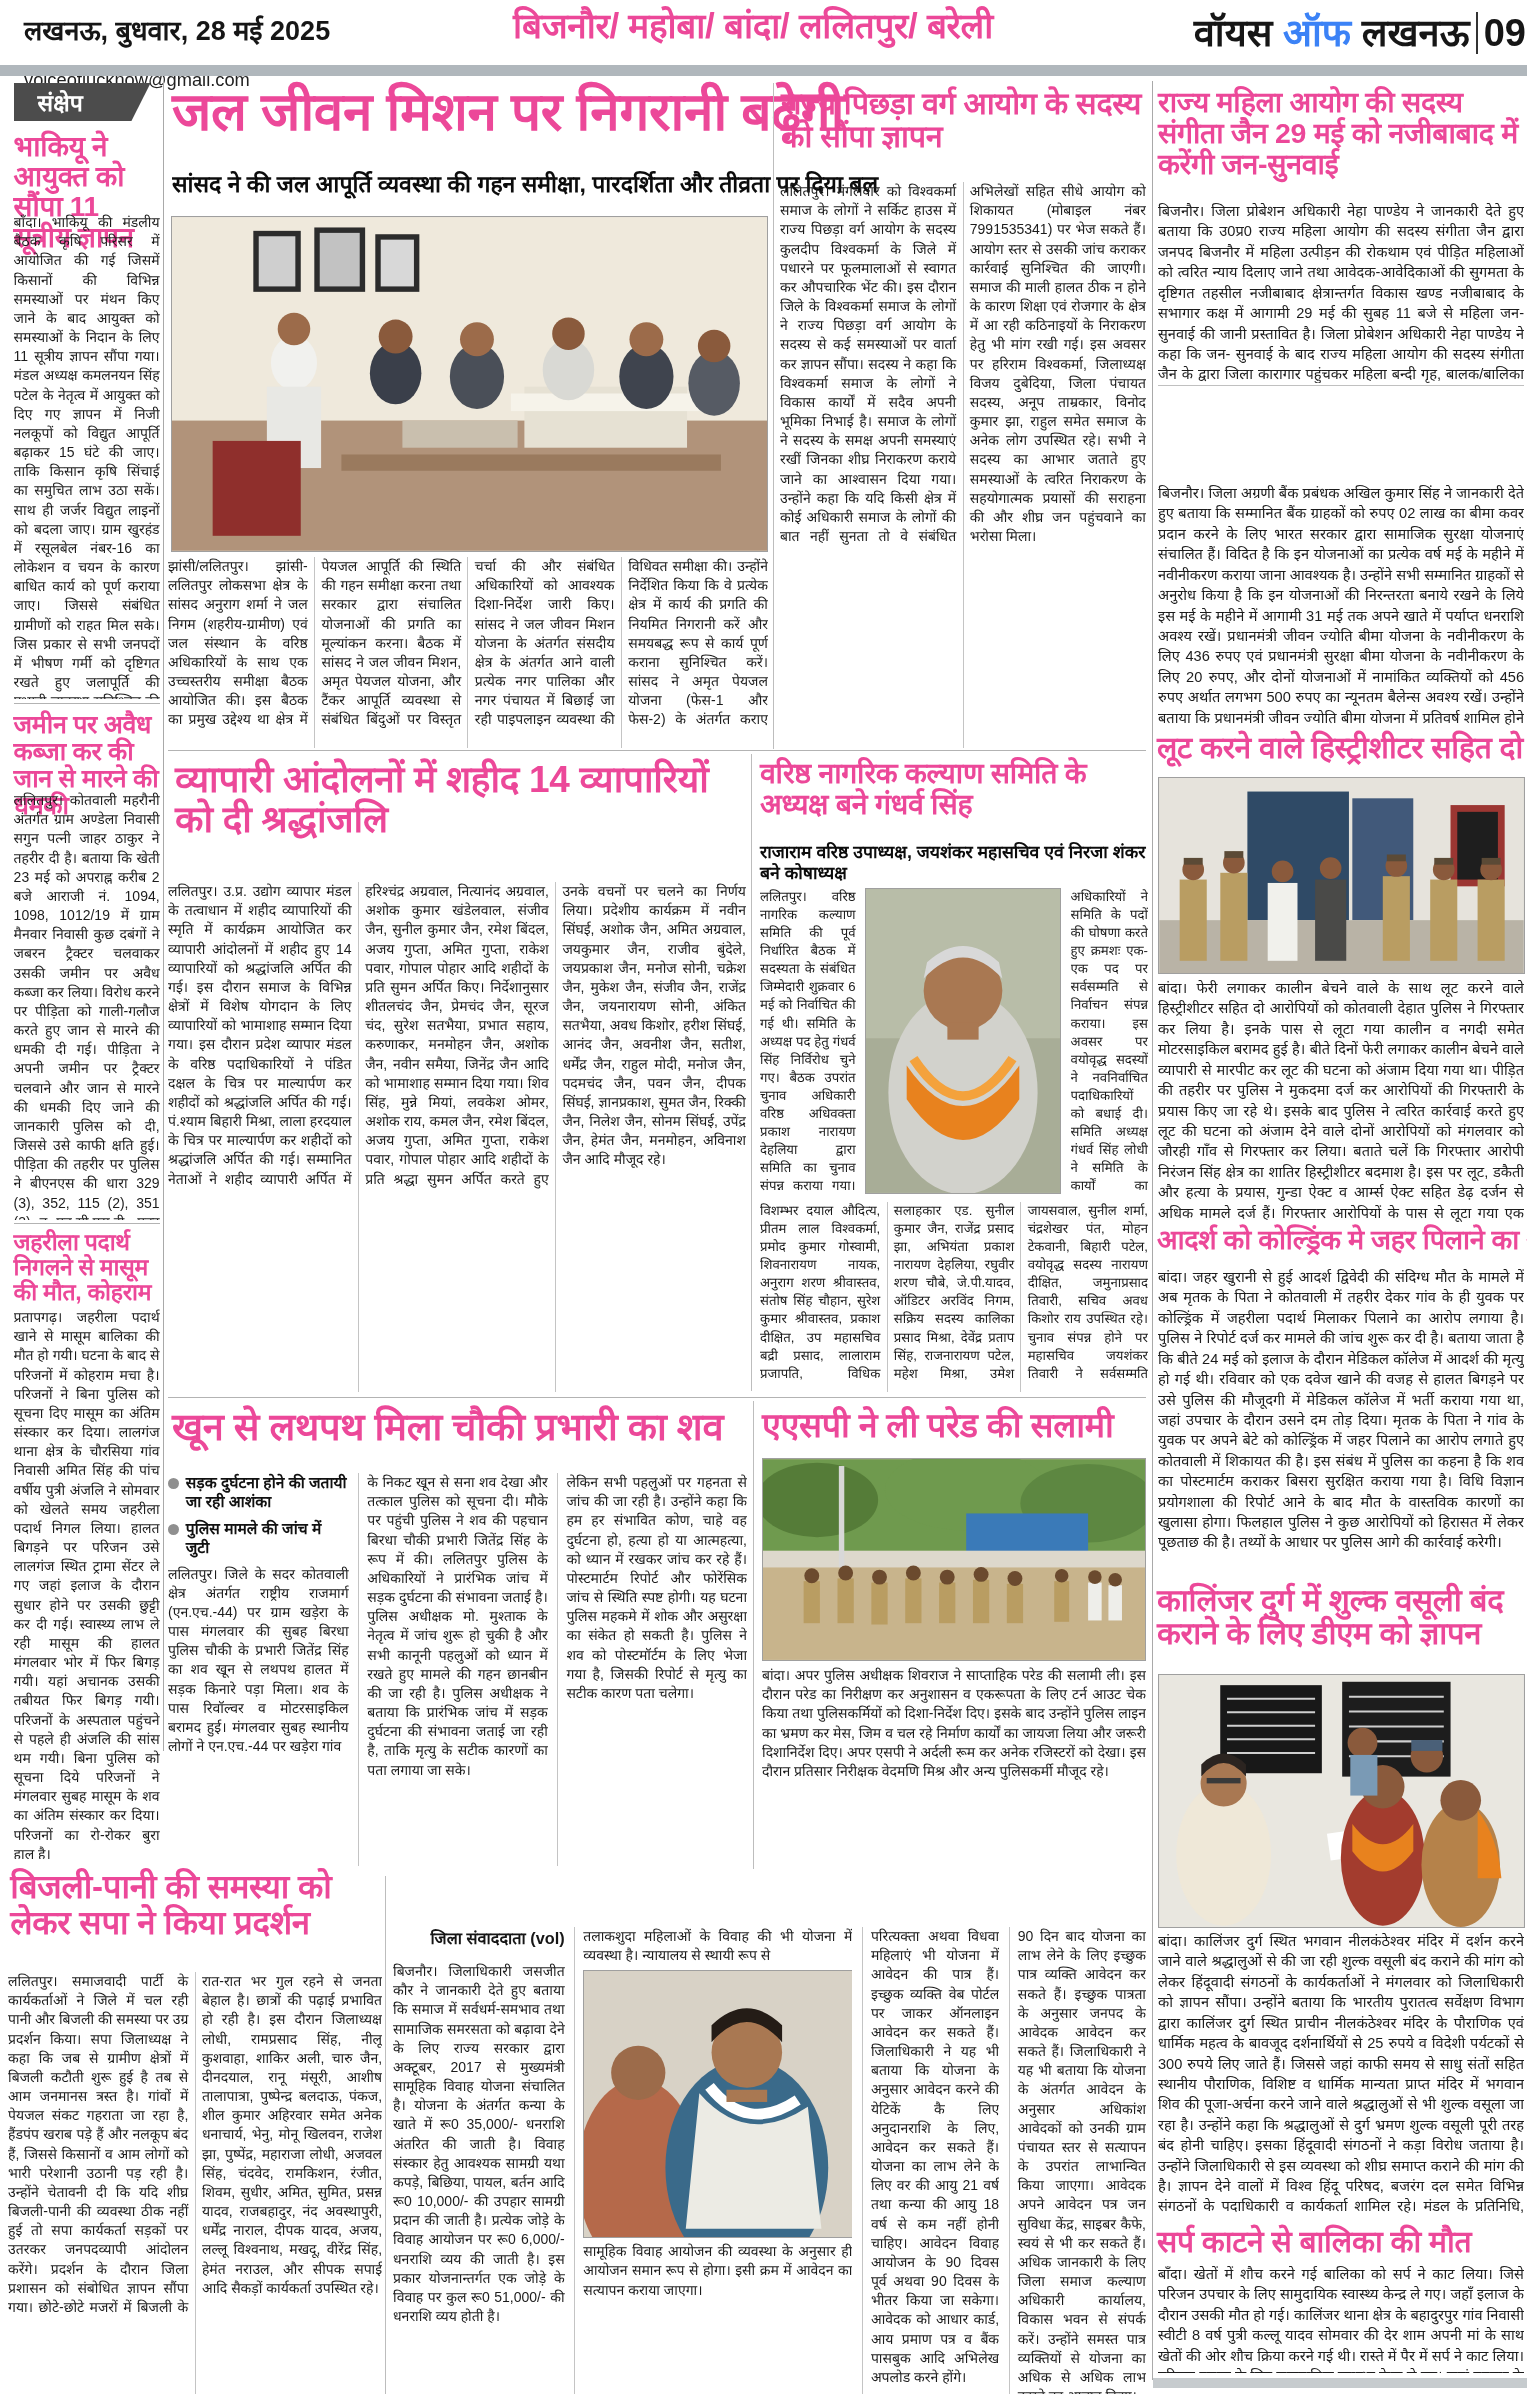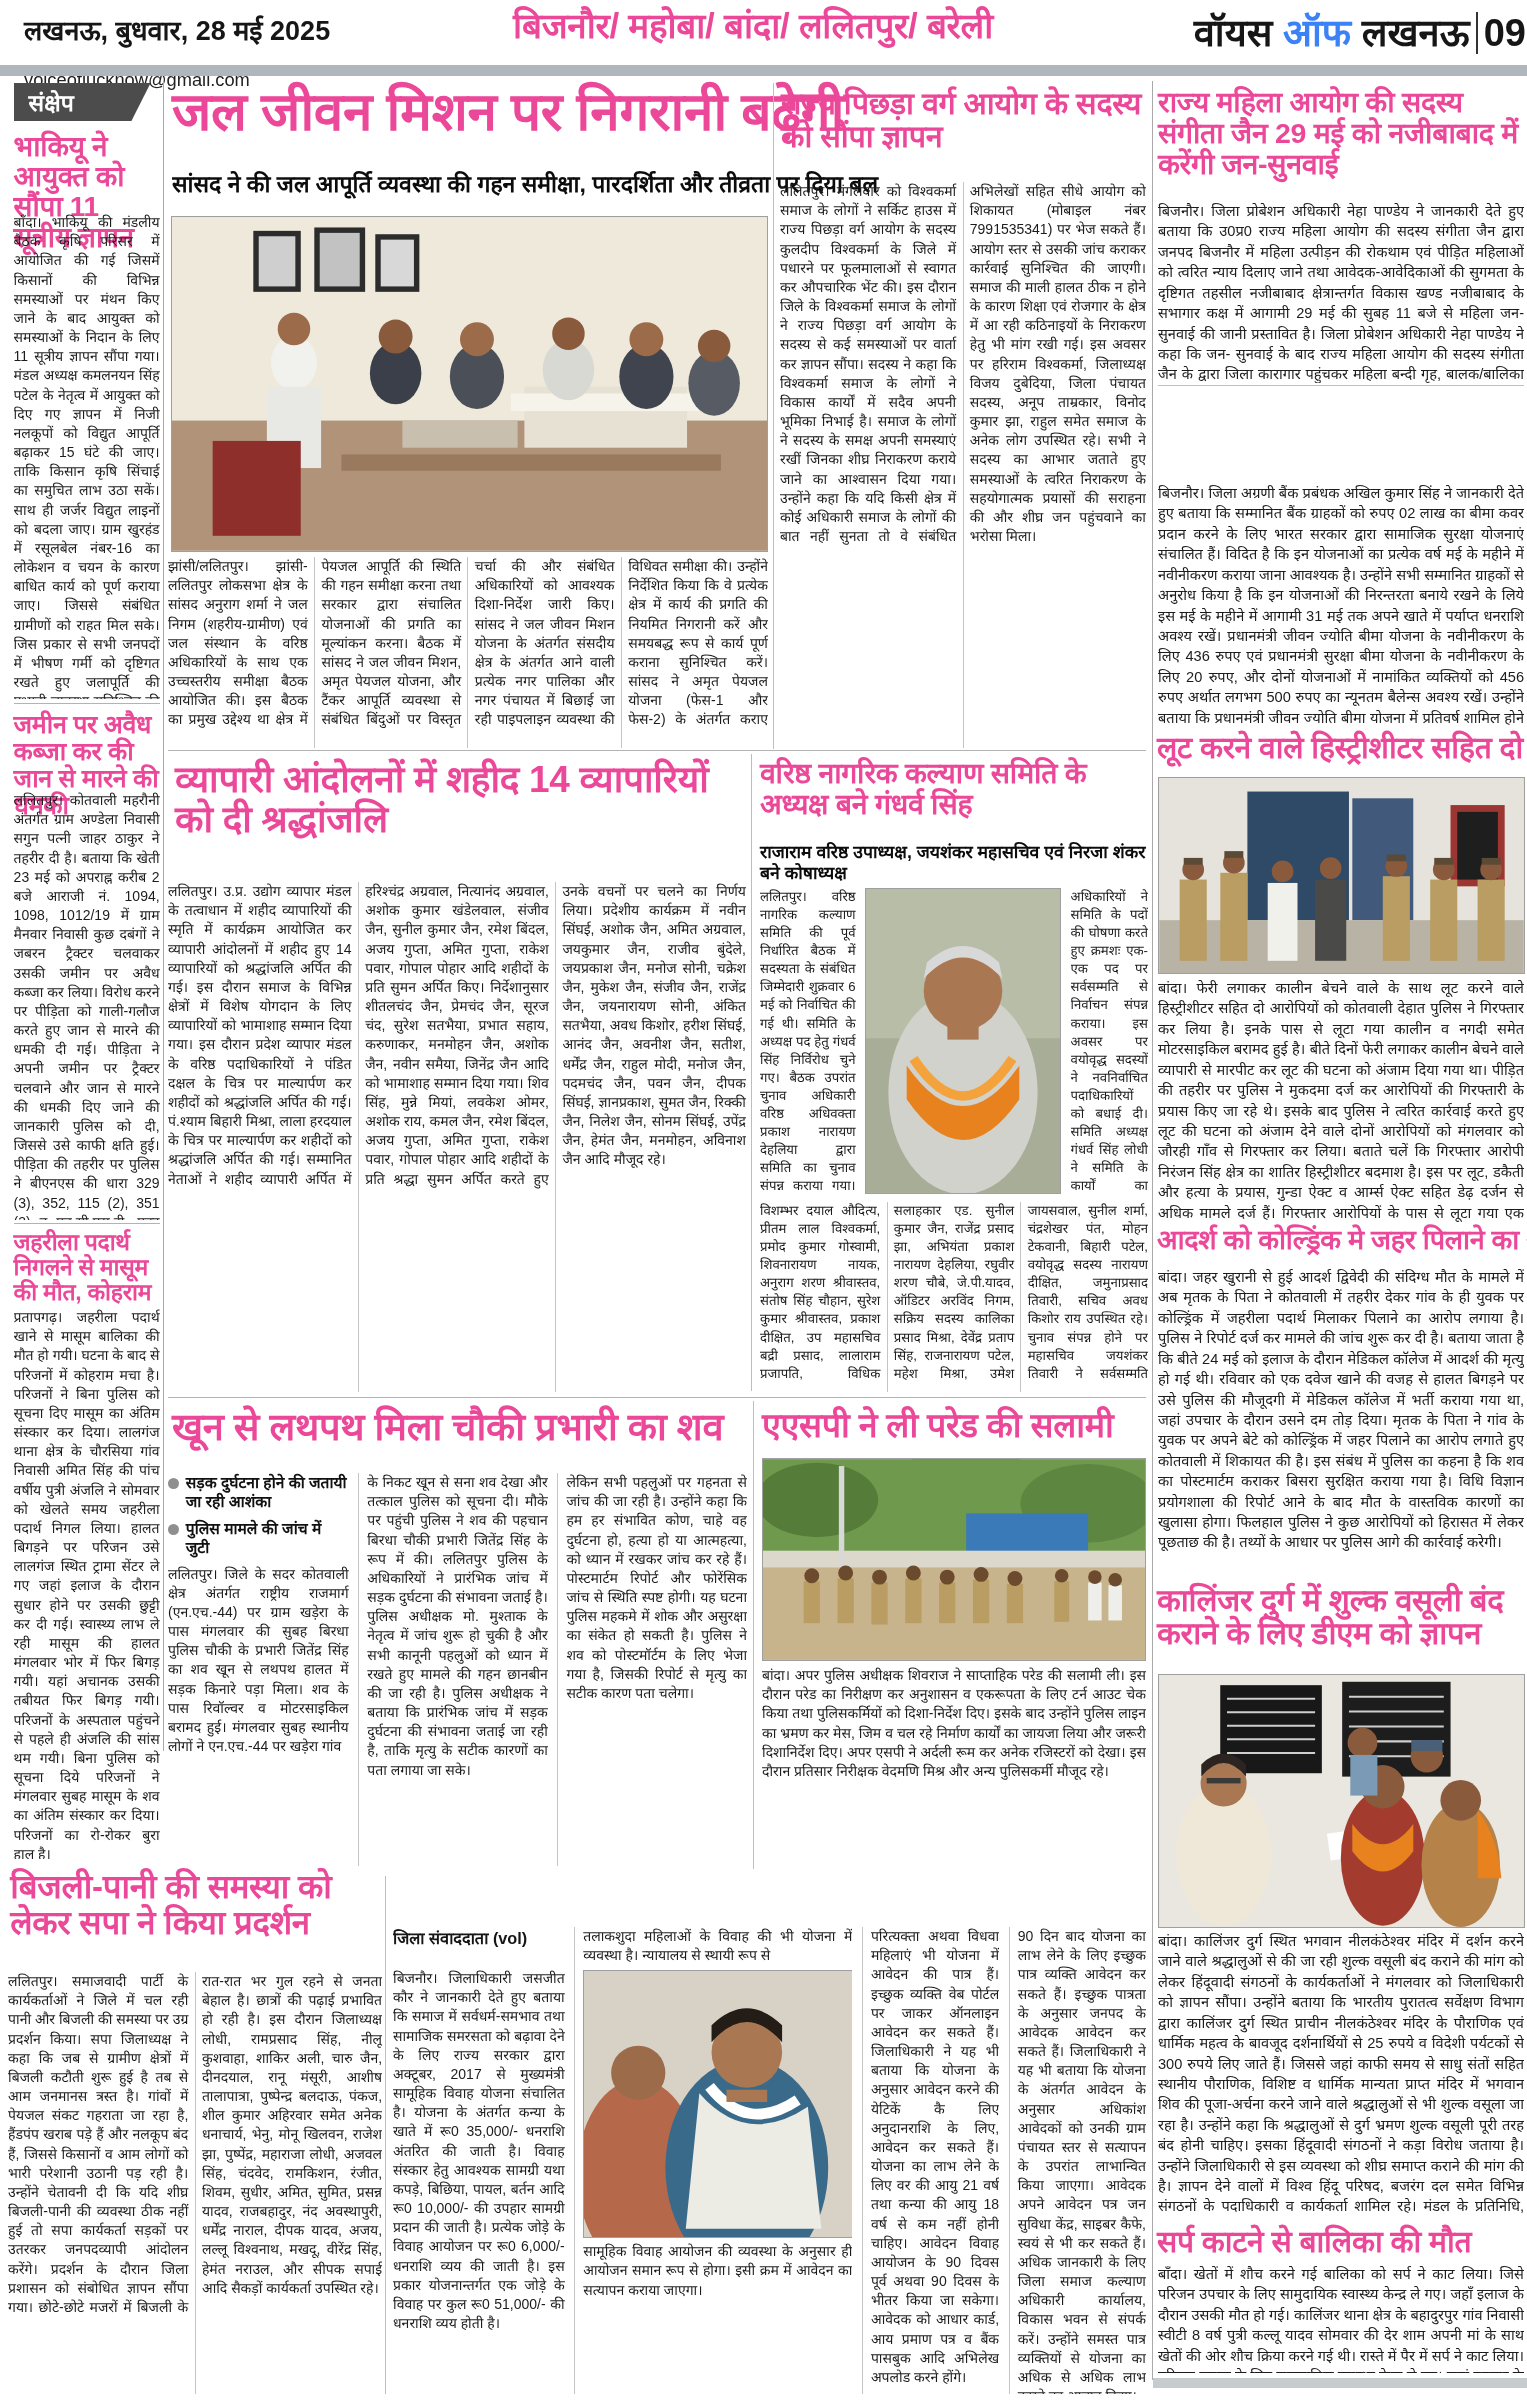--- a/index.html
+++ b/index.html
@@ -36,21 +36,21 @@
   </div>
   <div class="abs hl" style="left:414px;top:6.8px;width:678px;font-size:35px;text-align:center;">बिजनौर/ महोबा/ बांदा/ ललितपुर/ बरेली</div>
   <div class="abs" style="left:1173px;top:5.4px;width:353px;text-align:right;font-weight:bold;font-size:38px;white-space:nowrap;">
     <span>वॉयस</span>
     <span class="brand-gray">ऑफ</span>
     <span>लखनऊ</span><span class="pageno">09</span>
   </div>
   <div class="graybar" style="left:0;top:65px;width:1528px;height:11px;"></div>
 
   <div class="abs" style="left:13.6px;top:83px;width:137px;height:38px;background:#4c4c4c;clip-path:polygon(0 0,100% 0,86% 100%,0 100%);display:flex;align-items:center;">
-    <span style="color:#fff;font-weight:bold;font-size:23px;padding-left:15px;">संक्षेप</span>
+    <span style="color:#fff;font-weight:bold;font-size:23px;padding-left:24px;">संक्षेप</span>
   </div>
   <div class="abs hl" style="left:13.6px;top:132px;width:146px;font-size:28px;">भाकियू ने आयुक्त को सौंपा 11 सूत्रीय ज्ञापन</div>
   <div class="abs bt" style="left:13.6px;top:213px;width:146px;height:486px;">बाँदा। भाकियू की मंडलीय बैठक कृषि परिसर में आयोजित की गई जिसमें किसानों की विभिन्न समस्याओं पर मंथन किए जाने के बाद आयुक्त को समस्याओं के निदान के लिए 11 सूत्रीय ज्ञापन सौंपा गया। मंडल अध्यक्ष कमलनयन सिंह पटेल के नेतृत्व में आयुक्त को दिए गए ज्ञापन में निजी नलकूपों को विद्युत आपूर्ति बढ़ाकर 15 घंटे की जाए। ताकि किसान कृषि सिंचाई का समुचित लाभ उठा सकें। साथ ही जर्जर विद्युत लाइनों को बदला जाए। ग्राम खुरहंड में रसूलबेल नंबर-16 का लोकेशन व चयन के कारण बाधित कार्य को पूर्ण कराया जाए। जिससे संबंधित ग्रामीणों को राहत मिल सके। जिस प्रकार से सभी जनपदों में भीषण गर्मी को दृष्टिगत रखते हुए जलापूर्ति की प्रभावी व्यवस्था सुनिश्चित की जाए। इसी प्रकार से उन्होंने मंडल के अन्य जनपद हमीरपुर, महोबा व चित्रकूट की विविध समस्याओं को रखा और निदान की मांग की है। ज्ञापन देने में बैजनाथ अवस्थी, प्राची सिंह, अनीता सिंह, मनरूप सिंह परिहार, अवधेश सिंह पटेल, महेश तिवारी, शैलेंद्र सिंह, माधुरी दीक्षित समेत बड़ी संख्या में भाकियू के पदाधिकारी शामिल रहे।</div>
   <div class="hrule" style="left:13.6px;top:703px;width:146px;background:#b3b3b3;"></div>
   <div class="abs hl" style="left:13.6px;top:711px;width:146px;font-size:25px;">जमीन पर अवैध कब्जा कर की जान से मारने की धमकी</div>
   <div class="abs bt" style="left:13.6px;top:791px;width:146px;height:429px;">ललितपुर। कोतवाली महरौनी अंतर्गत ग्राम अण्डेला निवासी सगुन पत्नी जाहर ठाकुर ने तहरीर दी है। बताया कि खेती 23 मई को अपराह्न करीब 2 बजे आराजी नं. 1094, 1098, 1012/19 में ग्राम मैनवार निवासी कुछ दबंगों ने जबरन ट्रैक्टर चलवाकर उसकी जमीन पर अवैध कब्जा कर लिया। विरोध करने पर पीड़िता को गाली-गलौज करते हुए जान से मारने की धमकी दी गई। पीड़िता ने अपनी जमीन पर ट्रैक्टर चलवाने और जान से मारने की धमकी दिए जाने की जानकारी पुलिस को दी, जिससे उसे काफी क्षति हुई। पीड़िता की तहरीर पर पुलिस ने बीएनएस की धारा 329 (3), 352, 115 (2), 351 (3) व एन.सी.एस.टी. एक्ट की धारा 3 (1)(द.), 3 (ध.) व 3 (2)(वीए.) के तहत एफ.आई.आर. दर्ज कर जांच शुरू कर दी।</div>
   <div class="hrule" style="left:13.6px;top:1223px;width:146px;background:#b3b3b3;"></div>
   <div class="abs hl" style="left:13.6px;top:1230px;width:146px;font-size:23px;">जहरीला पदार्थ निगलने से मासूम की मौत, कोहराम</div>
   <div class="abs bt" style="left:13.6px;top:1308px;width:146px;height:551px;">प्रतापगढ़। जहरीला पदार्थ खाने से मासूम बालिका की मौत हो गयी। घटना के बाद से परिजनों में कोहराम मचा है। परिजनों ने बिना पुलिस को सूचना दिए मासूम का अंतिम संस्कार कर दिया। लालगंज थाना क्षेत्र के चौरसिया गांव निवासी अमित सिंह की पांच वर्षीय पुत्री अंजलि ने सोमवार को खेलते समय जहरीला पदार्थ निगल लिया। हालत बिगड़ने पर परिजन उसे लालगंज स्थित ट्रामा सेंटर ले गए जहां इलाज के दौरान सुधार होने पर उसकी छुट्टी कर दी गई। स्वास्थ्य लाभ ले रही मासूम की हालत मंगलवार भोर में फिर बिगड़ गयी। यहां अचानक उसकी तबीयत फिर बिगड़ गयी। परिजनों के अस्पताल पहुंचने से पहले ही अंजलि की सांस थम गयी। बिना पुलिस को सूचना दिये परिजनों ने मंगलवार सुबह मासूम के शव का अंतिम संस्कार कर दिया। परिजनों का रो-रोकर बुरा हाल है।</div>
 
@@ -279,21 +279,21 @@
   <div class="abs hl" style="left:1157px;top:2226px;width:369px;font-size:30px;white-space:nowrap;">सर्प काटने से बालिका की मौत</div>
   <div class="abs bt-lg" style="left:1158px;top:2264px;width:366px;height:109px;">बाँदा। खेतों में शौच करने गई बालिका को सर्प ने काट लिया। जिसे परिजन उपचार के लिए सामुदायिक स्वास्थ्य केन्द्र ले गए। जहाँ इलाज के दौरान उसकी मौत हो गई। कालिंजर थाना क्षेत्र के बहादुरपुर गांव निवासी स्वीटी 8 वर्ष पुत्री कल्लू यादव सोमवार की देर शाम अपनी मां के साथ खेतों की ओर शौच क्रिया करने गई थी। रास्ते में पैर में सर्प ने काट लिया। परिजन इलाज के लिए सामुदायिक स्वास्थ्य केन्द्र ले गए। जहां उपचार के बीच उसने दम तोड़ दिया।</div>
   <div class="graybar" style="left:1153px;top:2378px;width:375px;height:9.5px;background:#c6cbce;"></div>
 
   <div class="abs hl" style="left:10.2px;top:1869px;width:372px;font-size:33px;">बिजली-पानी की समस्या को लेकर सपा ने किया प्रदर्शन</div>
   <div class="abs bt c2" style="left:8.1px;top:1972px;width:374px;height:422px;">ललितपुर। समाजवादी पार्टी के कार्यकर्ताओं ने जिले में चल रही पानी और बिजली की समस्या पर उग्र प्रदर्शन किया। सपा जिलाध्यक्ष ने कहा कि जब से ग्रामीण क्षेत्रों में बिजली कटौती शुरू हुई है तब से आम जनमानस त्रस्त है। गांवों में पेयजल संकट गहराता जा रहा है, हैंडपंप खराब पड़े हैं और नलकूप बंद हैं, जिससे किसानों व आम लोगों को भारी परेशानी उठानी पड़ रही है। उन्होंने चेतावनी दी कि यदि शीघ्र बिजली-पानी की व्यवस्था ठीक नहीं हुई तो सपा कार्यकर्ता सड़कों पर उतरकर जनपदव्यापी आंदोलन करेंगे। प्रदर्शन के दौरान जिला प्रशासन को संबोधित ज्ञापन सौंपा गया। छोटे-छोटे मजरों में बिजली के रात-रात भर गुल रहने से जनता बेहाल है। छात्रों की पढ़ाई प्रभावित हो रही है। इस दौरान जिलाध्यक्ष लोधी, रामप्रसाद सिंह, नीलू कुशवाहा, शाकिर अली, चारु जैन, दीनदयाल, रानू मंसूरी, आशीष तालापात्रा, पुष्पेन्द्र बलदाऊ, पंकज, शील कुमार अहिरवार समेत अनेक धनाचार्य, भेनु, मोनू खिलवन, राजेश झा, पुष्पेंद्र, महाराजा लोधी, अजवल सिंह, चंदवेद, रामकिशन, रंजीत, शिवम, सुधीर, अमित, सुमित, प्रसन्न यादव, राजबहादुर, नंद अवस्थापुरी, धर्मेंद्र नाराल, दीपक यादव, अजय, लल्लू विश्वनाथ, मखदू, वीरेंद्र सिंह, हेमंत नराउल, और सीपक सपाई आदि सैकड़ों कार्यकर्ता उपस्थित रहे।</div>
   <div class="vrule" style="left:385px;top:1876px;height:518px;background:#bdbdbd;"></div>
 
   <div class="abs flexrow" style="left:393px;top:1927px;width:753px;height:467px;">
     <div style="width:178px;overflow:hidden;">
-      <div style="font-weight:bold;font-size:16.3px;margin-bottom:20px;">जिला संवाददाता (vol)</div>
+      <div style="font-weight:bold;font-size:16.3px;margin-bottom:13px;text-align:right;">जिला संवाददाता (vol)</div>
       <div class="bt" style="height:434px;">बिजनौर। जिलाधिकारी जसजीत कौर ने जानकारी देते हुए बताया कि समाज में सर्वधर्म-समभाव तथा सामाजिक समरसता को बढ़ावा देने के लिए राज्य सरकार द्वारा अक्टूबर, 2017 से मुख्यमंत्री सामूहिक विवाह योजना संचालित है। योजना के अंतर्गत कन्या के खाते में रू0 35,000/- धनराशि अंतरित की जाती है। विवाह संस्कार हेतु आवश्यक सामग्री यथा कपड़े, बिछिया, पायल, बर्तन आदि रू0 10,000/- की उपहार सामग्री प्रदान की जाती है। प्रत्येक जोड़े के विवाह आयोजन पर रू0 6,000/- धनराशि व्यय की जाती है। इस प्रकार योजनान्तर्गत एक जोड़े के विवाह पर कुल रू0 51,000/- की धनराशि व्यय होती है।</div>
     </div>
     <div style="width:279px;overflow:hidden;border-left:0.7px solid #c4c4c4;padding-left:8.1px;">
       <div class="bt" style="height:39px;">तलाकशुदा महिलाओं के विवाह की भी योजना में व्यवस्था है। न्यायालय से स्थायी रूप से</div>
       <div class="photo" style="position:relative;width:270px;height:266px;margin:4.1px 0;">
         <svg width="270" height="266" viewBox="0 0 398 392">
           <rect width="398" height="392" fill="#cfc8ba"></rect>
           <rect x="0" y="0" width="398" height="392" fill="#d8d2c6"></rect>
           <ellipse cx="80" cy="300" rx="90" ry="140" fill="#b5694a"></ellipse>
           <circle cx="80" cy="150" r="40" fill="#9c6b4a"></circle>

